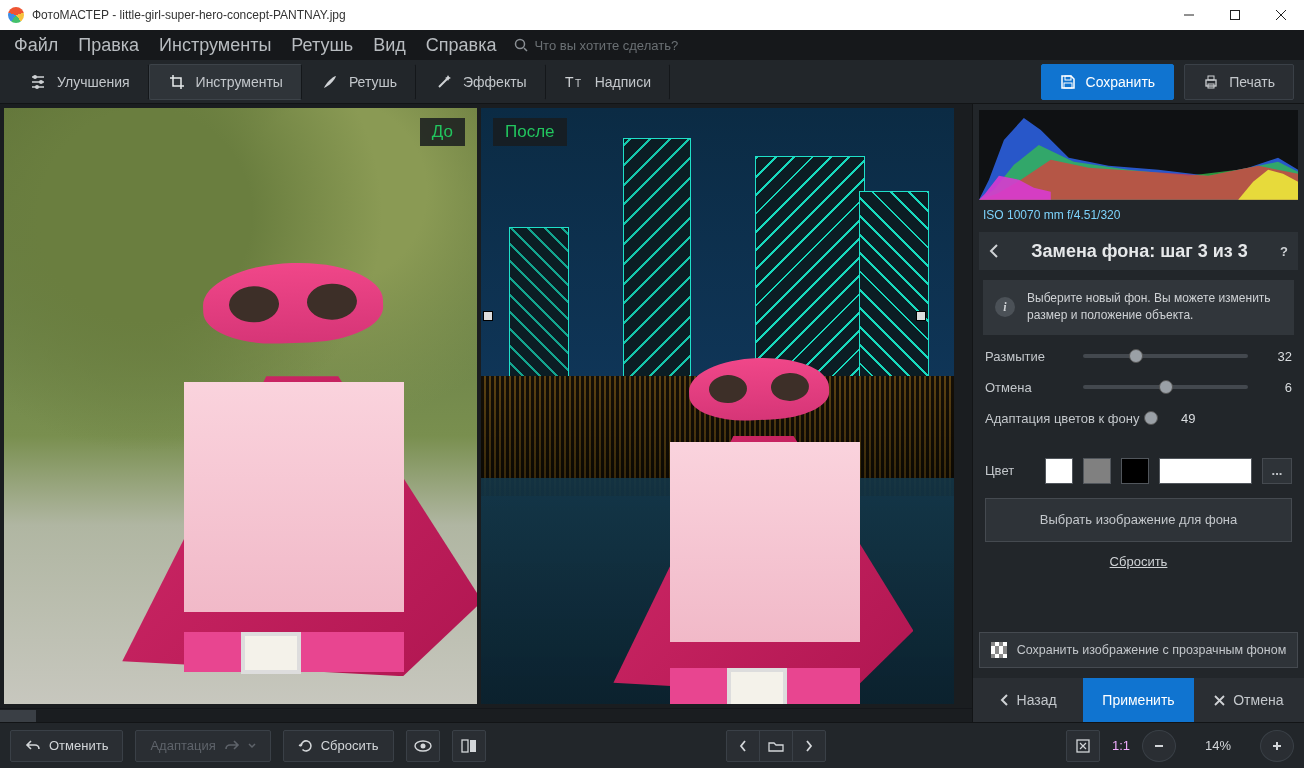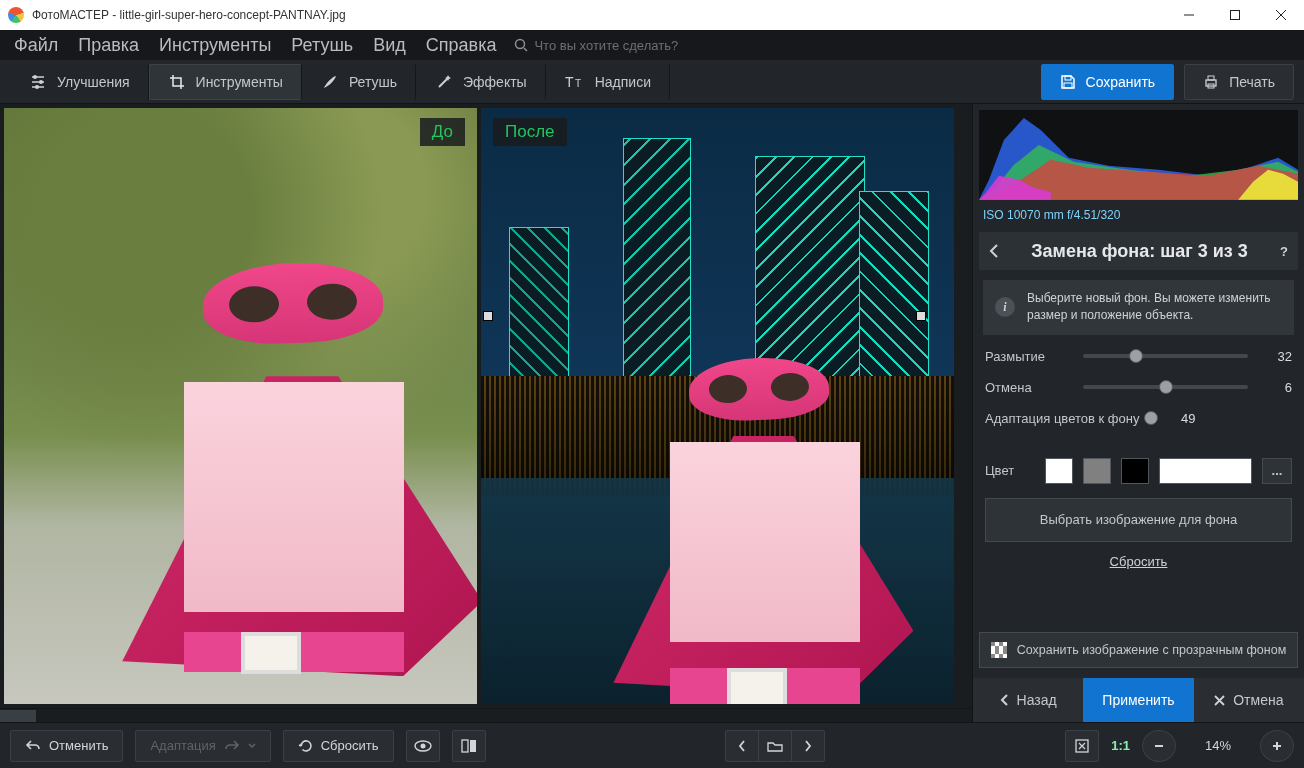--- a/index.html
+++ b/index.html
@@ -405,21 +405,21 @@
   </div>
 
   <div style="flex:1"></div>
 
   <div class="bico">
       <svg width="14" height="14">
         <rect x="1" y="1" width="12" height="12" fill="none" stroke="#d3d6d9" stroke-width="1.3"></rect>
         <path d="M4 4l6 6M10 4l-6 6" stroke="#d3d6d9" stroke-width="1.2"></path>
       </svg>
     </div>
-  <div style="color:#86efac;font-weight:700">1:1</div>
+  <div style="color:#f0abfc;font-weight:400">1:1</div>
   <div class="bico" style="border-radius:50%">
       <svg width="12" height="12">
         <path d="M2 6h8" stroke="#d3d6d9" stroke-width="2"></path>
       </svg>
     </div>
   <div class="zoompct">14%</div>
   <div class="bico" style="border-radius:50%">
       <svg width="12" height="12">
         <path d="M2 6h8M6 2v8" stroke="#d3d6d9" stroke-width="2"></path>
       </svg>

